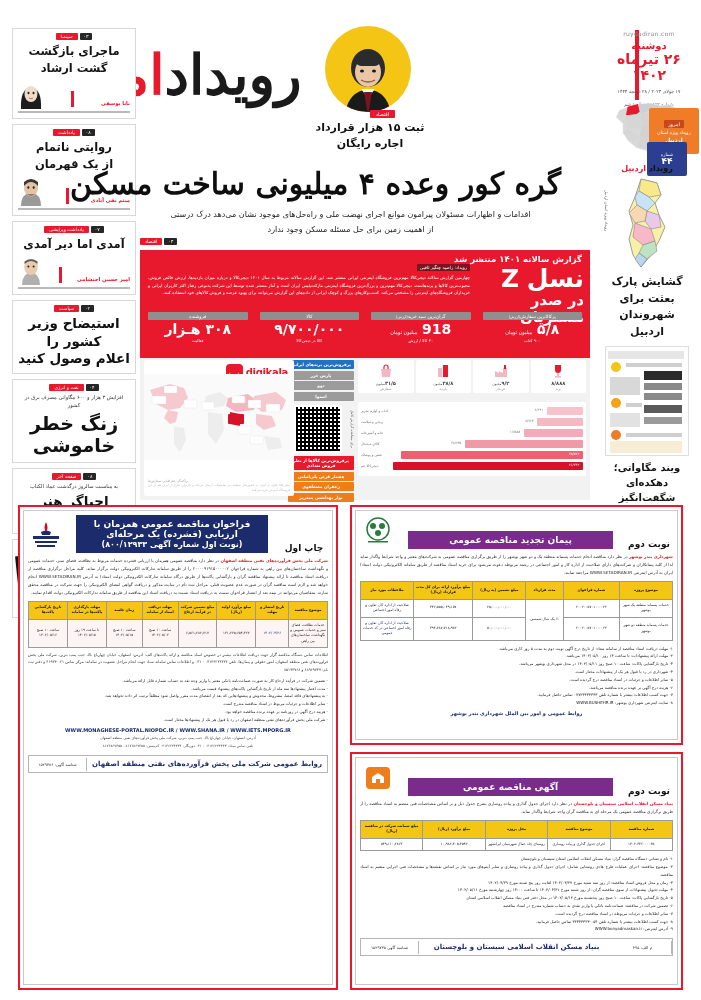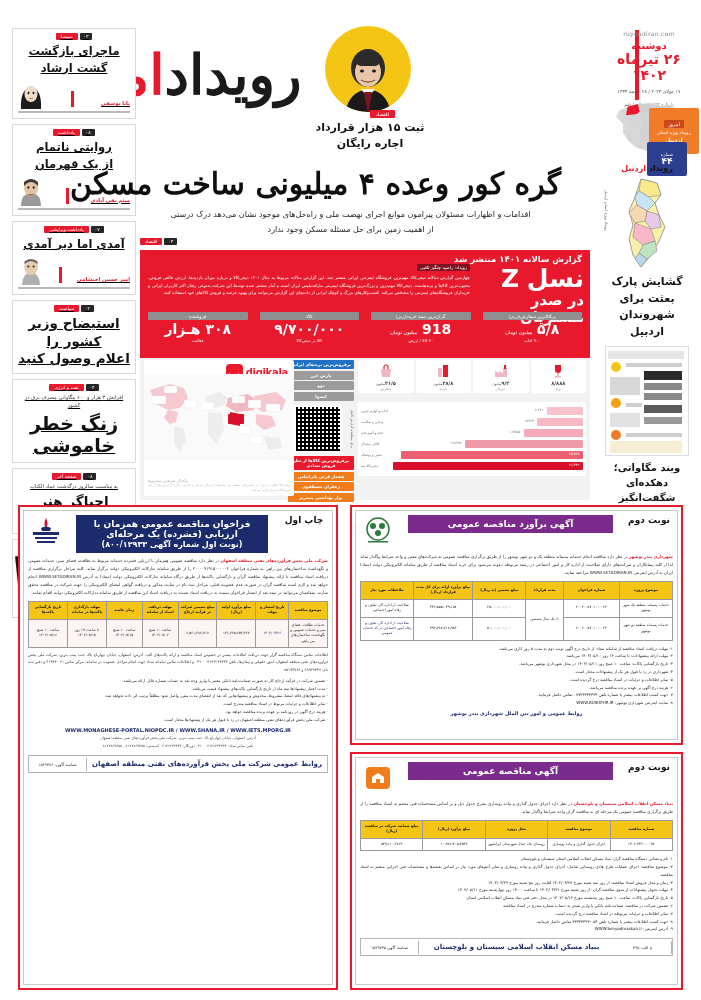--- a/index.html
+++ b/index.html
@@ -58,21 +58,21 @@
   }
   .editor-face { position:absolute; left:50%; top:16px; transform:translateX(-50%); }
   .editor-tag {
     position:absolute; right:34px; top:84px; background:#e8192c; color:#fff;
     font-size:5px; padding:1px 6px; border-radius:1px;
   }
   .editor-lines { position:absolute; right:0; top:94px; width:118px; text-align:center; direction:rtl; }
   .editor-lines div { font-size:11px; font-weight:bold; color:#111; line-height:1.45; }
 
   
-  .lside { position:absolute; left:12px; top:28px; width:124px;text-decoration:underline; }
+  .lside { position:absolute; left:12px; top:28px; width:124px; }
   .lcard { background:#fff; border:1px solid #d8d8d8; margin-bottom:5px; padding:4px 5px 5px; position:relative; }
   .lcard-head { display:flex; flex-direction:row-reverse; gap:2px; justify-content:center; align-items:center; margin-bottom:3px; }
   .lcat { background:#e8192c; color:#fff; font-size:4.6px; padding:1px 5px; border-radius:1px; }
   .lpg { background:#262626; color:#fff; font-size:4.6px; padding:1px 4px; border-radius:1px; }
   .lcard-title { text-align:center; direction:rtl; }
   .lcard-title div { font-size:11.5px; font-weight:bold; color:#141414; line-height:1.45; }
   .lauthor-row { display:flex; flex-direction:row-reverse; align-items:flex-end; justify-content:space-between; margin-top:3px; }
   .lauthor { font-size:5.2px; color:#e8192c; font-weight:bold; padding-bottom:3px; direction:rtl; }
   .lavatar { width:26px; height:30px; position:relative; overflow:hidden; }
   .lbar { width:3px; height:16px; background:#e8192c; align-self:flex-end; margin-bottom:2px; }
@@ -190,21 +190,21 @@
   .ryellow { position:absolute; right:0; top:168px; width:100px; bottom:-12px; background:#f5c516; z-index:-1; }
   .rvert { position:absolute; right:92px; top:190px; writing-mode:vertical-rl; font-size:4px; color:#666; direction:rtl; }
 
   
   .adbox { position:absolute; border:2px solid #e8192c; background:#fff; }
   .ad-left { left:18px; top:505px; width:320px; height:485px; }
   .ad-r1 { left:350px; top:505px; width:333px; height:240px; }
   .ad-r2 { left:350px; top:752px; width:333px; height:238px; }
 
   .ad-inner { position:absolute; inset:3px; border:1px solid #c9c9c9; padding:4px; overflow:hidden; }
-  .ad-head { display:flex; flex-direction:row-reverse; align-items:flex-start; gap:12px; }
+  .ad-head { display:flex; flex-direction:row-reverse; align-items:flex-end; gap:12px; }
   .ad-logo { width:36px; height:34px; flex:none; display:flex; align-items:center; justify-content:center; }
   .ad-banner { flex:1; text-align:center; padding:4px 2px; direction:rtl; }
   .ad-banner.navy { background:#1c2b6b; }
   .ad-banner.purple { background:#7b2b8c; }
   .ad-banner .l1 { font-size:9px; font-weight:bold; color:#fff; }
   .ad-banner .l2 { font-size:8px; font-weight:bold; color:#fff; margin-top:1px; }
   .ad-round { font-size:9px; font-weight:bold; color:#111; direction:rtl; width:48px; text-align:center; flex:none; }
 
   .ad-para { font-size:4.2px; color:#222; direction:rtl; text-align:justify; line-height:1.9; margin-top:4px; }
   .ad-para .red { color:#e8192c; font-weight:bold; }
@@ -780,21 +780,21 @@
         <div class="ad-logo">
           <svg width="32" height="32" viewBox="0 0 32 32">
             <circle cx="16" cy="13" r="11" fill="none" stroke="#2b7a3d" stroke-width="1.5"></circle>
             <circle cx="11" cy="10" r="3" fill="#2b7a3d"></circle>
             <circle cx="20" cy="10" r="3" fill="#2b7a3d"></circle>
             <circle cx="16" cy="17" r="3" fill="#2b7a3d"></circle>
             <rect x="6" y="25" width="20" height="1.5" fill="#2b7a3d"></rect>
           </svg>
         </div>
         <div class="ad-banner purple">
-          <div class="l1">آگهی برآورد مناقصه عمومی</div>
+          <div class="l1">پیمان تجدید مناقصه عمومی</div>
         </div>
         <div class="ad-round">نوبت دوم</div>
       </div>
 
       <div class="ad-para">
         <span class="red">شهرداری بندر بوشهر</span>
         <span>در نظر دارد مناقصه انجام خدمات پسماند منطقه یک و دو شهر بوشهر را از طریق برگزاری مناقصه عمومی به شرکت‌های معتبر و واجد شرایط واگذار نماید لذا از کلیه پیمانکاران و شرکت‌های دارای صلاحیت از اداره کار و امور اجتماعی در رشته مربوطه دعوت می‌شود برای خرید اسناد مناقصه از طریق سامانه الکترونیکی دولت (ستاد) ایران به آدرس اینترنتی WWW.SETADIRAN.IR مراجعه نمایند.</span>
       </div>
 
       <table class="adt">

